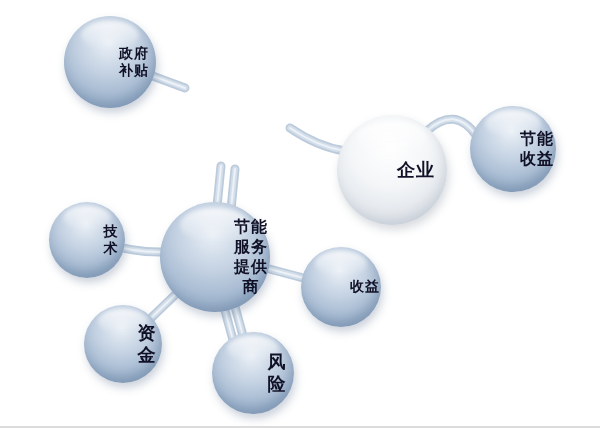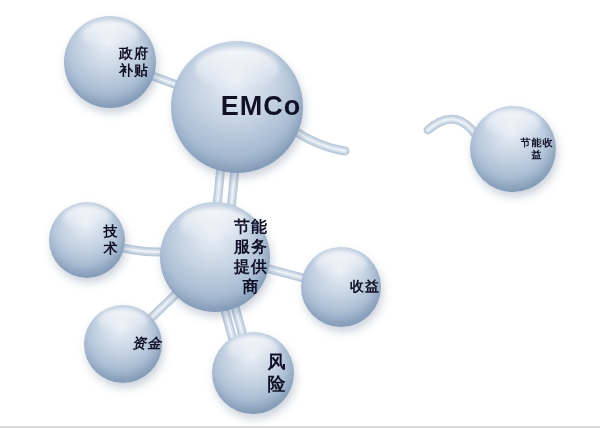--- a/index.html
+++ b/index.html
@@ -39,26 +39,26 @@
   }
   .node--light{
     background:radial-gradient(circle at 48% 30%, #ffffff 0%, #f4f6f8 40%, #dde2e8 78%, #c9d0d8 100%);
     box-shadow:2px 5px 8px rgba(120,130,145,.28), inset -3px -6px 10px rgba(120,135,155,.18);
   }
   .node-label{position:relative;line-height:1.25;letter-spacing:1px;padding-left:48px;}
 
   .n-gov  {left:64px;  top:16px;  width:92px;  height:92px;  font-size:14px;}
   .n-emco {left:171px; top:41px;  width:132px; height:132px; font-size:27px; letter-spacing:0;}
   .n-ent  {left:337px; top:115px; width:110px; height:110px; font-size:18px;}
-  .n-ben  {left:470px; top:106px; width:86px;  height:86px;  font-size:10px;}
+  .n-ben  {left:470px; top:106px; width:86px;  height:86px;  font-size:16px;}
   .n-tech {left:49px;  top:202px; width:76px;  height:76px;  font-size:14px;}
   .n-esp  {left:160px; top:202px; width:110px; height:110px; font-size:16px;}
   .n-esp .node-label{width:54px;margin-left:24px;}
   .n-rev  {left:301px; top:247px; width:80px;  height:80px;  font-size:14px;}
-  .n-cap  {left:84px;  top:305px; width:78px;  height:78px;  font-size:14px;font-style:italic;}
+  .n-cap  {left:84px;  top:305px; width:78px;  height:78px;  font-size:18px;}
   .n-risk {left:212px; top:332px; width:82px;  height:82px;  font-size:18px;}
 
   .bottom-line{
     position:absolute;left:0;bottom:0;width:600px;height:2px;
     background:#dcdcdc;
   }
 </style>
 </head>
 <body>
 
@@ -123,24 +123,24 @@
       <use href="#c-esp-risk-b" class="t1"></use>
         <use href="#c-esp-risk-b" class="t2"></use>
         <use href="#c-esp-risk-b" class="t3"></use>
     </g>
   </svg>
 
   <div class="node n-gov">
     <span class="node-label">政府补贴</span>
   </div>
 
-  <div class="node n-emco">
-    <span class="node-label">EMCo</span>
+
+  <div class="node node--light n-ent">
+    <span class="node-label">企业</span>
   </div>
-
 
   <div class="node n-ben">
     <span class="node-label">节能收益</span>
   </div>
 
   <div class="node n-tech">
     <span class="node-label">技术</span>
   </div>
 
   <div class="node n-esp">

